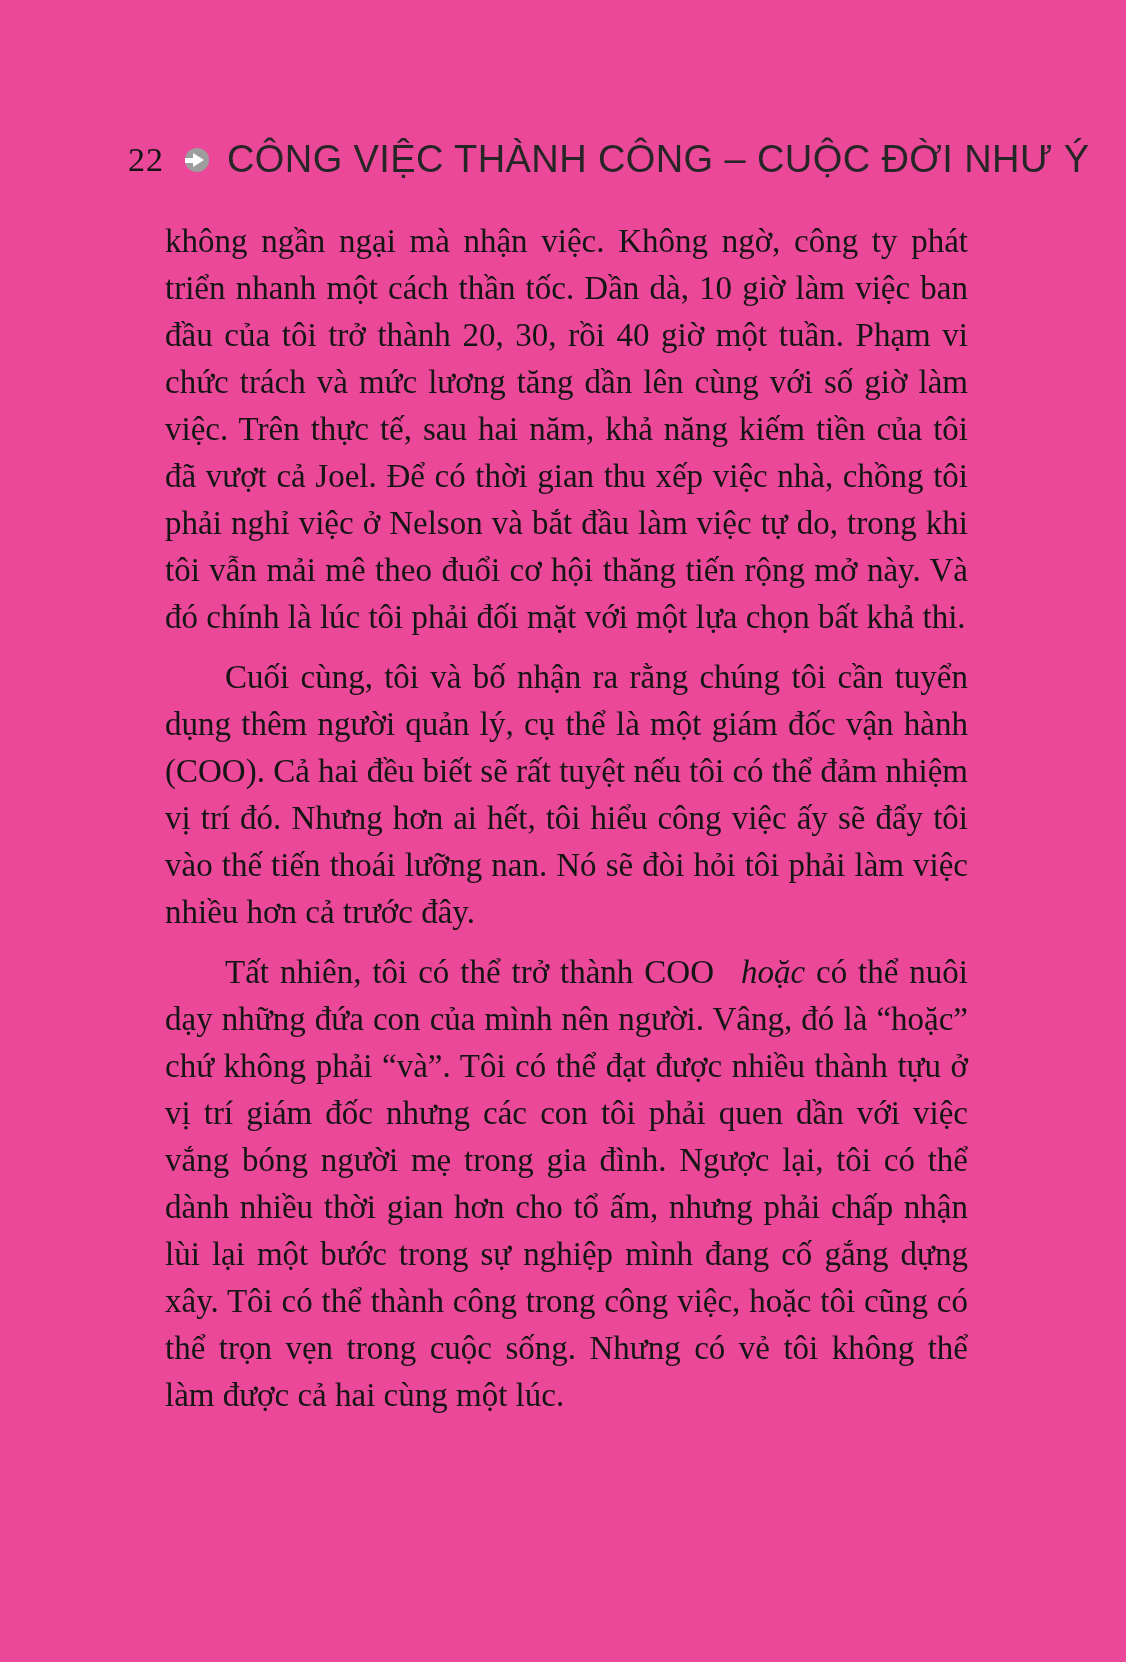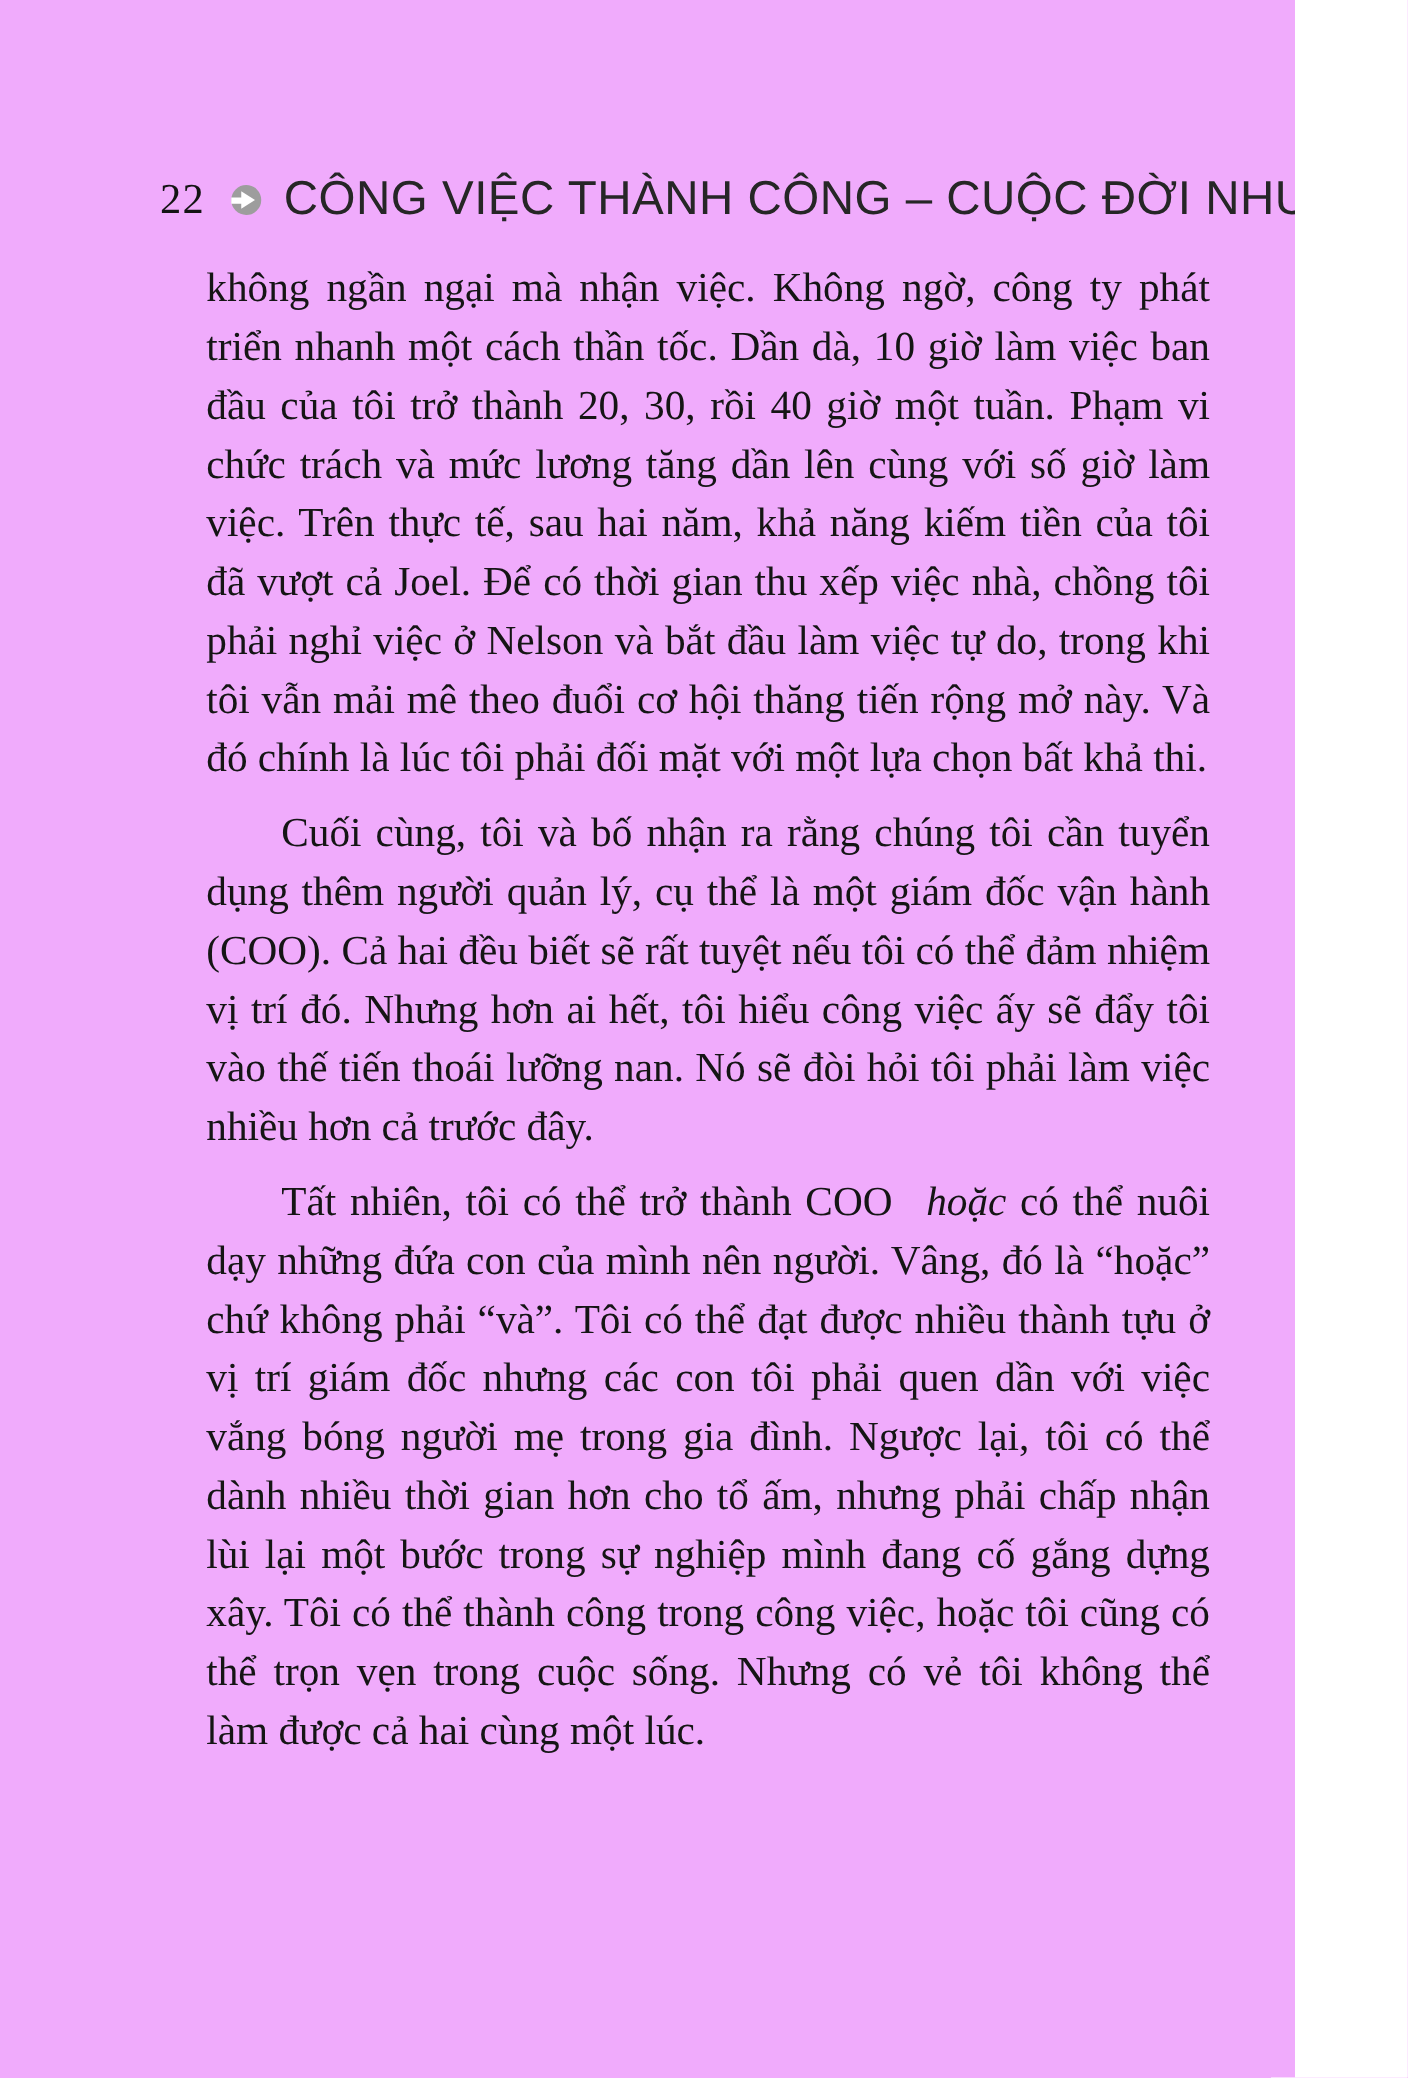--- a/index.html
+++ b/index.html
@@ -2,23 +2,23 @@
 <html lang="vi"><head>
 <meta charset="utf-8">
 <style>
   html, body {
     margin: 0;
     padding: 0;
     background: #ffffff;
   }
   .page {
     position: relative;
-    width: 1036px;
+    width: 1126px;
     height: 1662px;
-    background: #f0abfc;
+    background: #ec4899;
     overflow: hidden;
   }
   
   .running-head {
     position: absolute;
     left: 128px;
     top: 138px;
     display: flex;
     align-items: center;
     white-space: nowrap;
@@ -64,21 +64,21 @@
     font-family: "Liberation Sans", "DejaVu Sans", sans-serif;
     font-size: 38px;
     font-weight: 400;
     color: #262626;
     letter-spacing: 0.4px;
   }
   
   .body-text {
     position: absolute;
     left: 165px;
-    top: 208px;
+    top: 218px;
     width: 803px;
     font-family: "Liberation Serif", "DejaVu Serif", serif;
     font-size: 33px;
     line-height: 47px;
     color: #151515;
     text-align: justify;
   }
   .body-text p {
     margin: 0 0 13px 0;
   }

